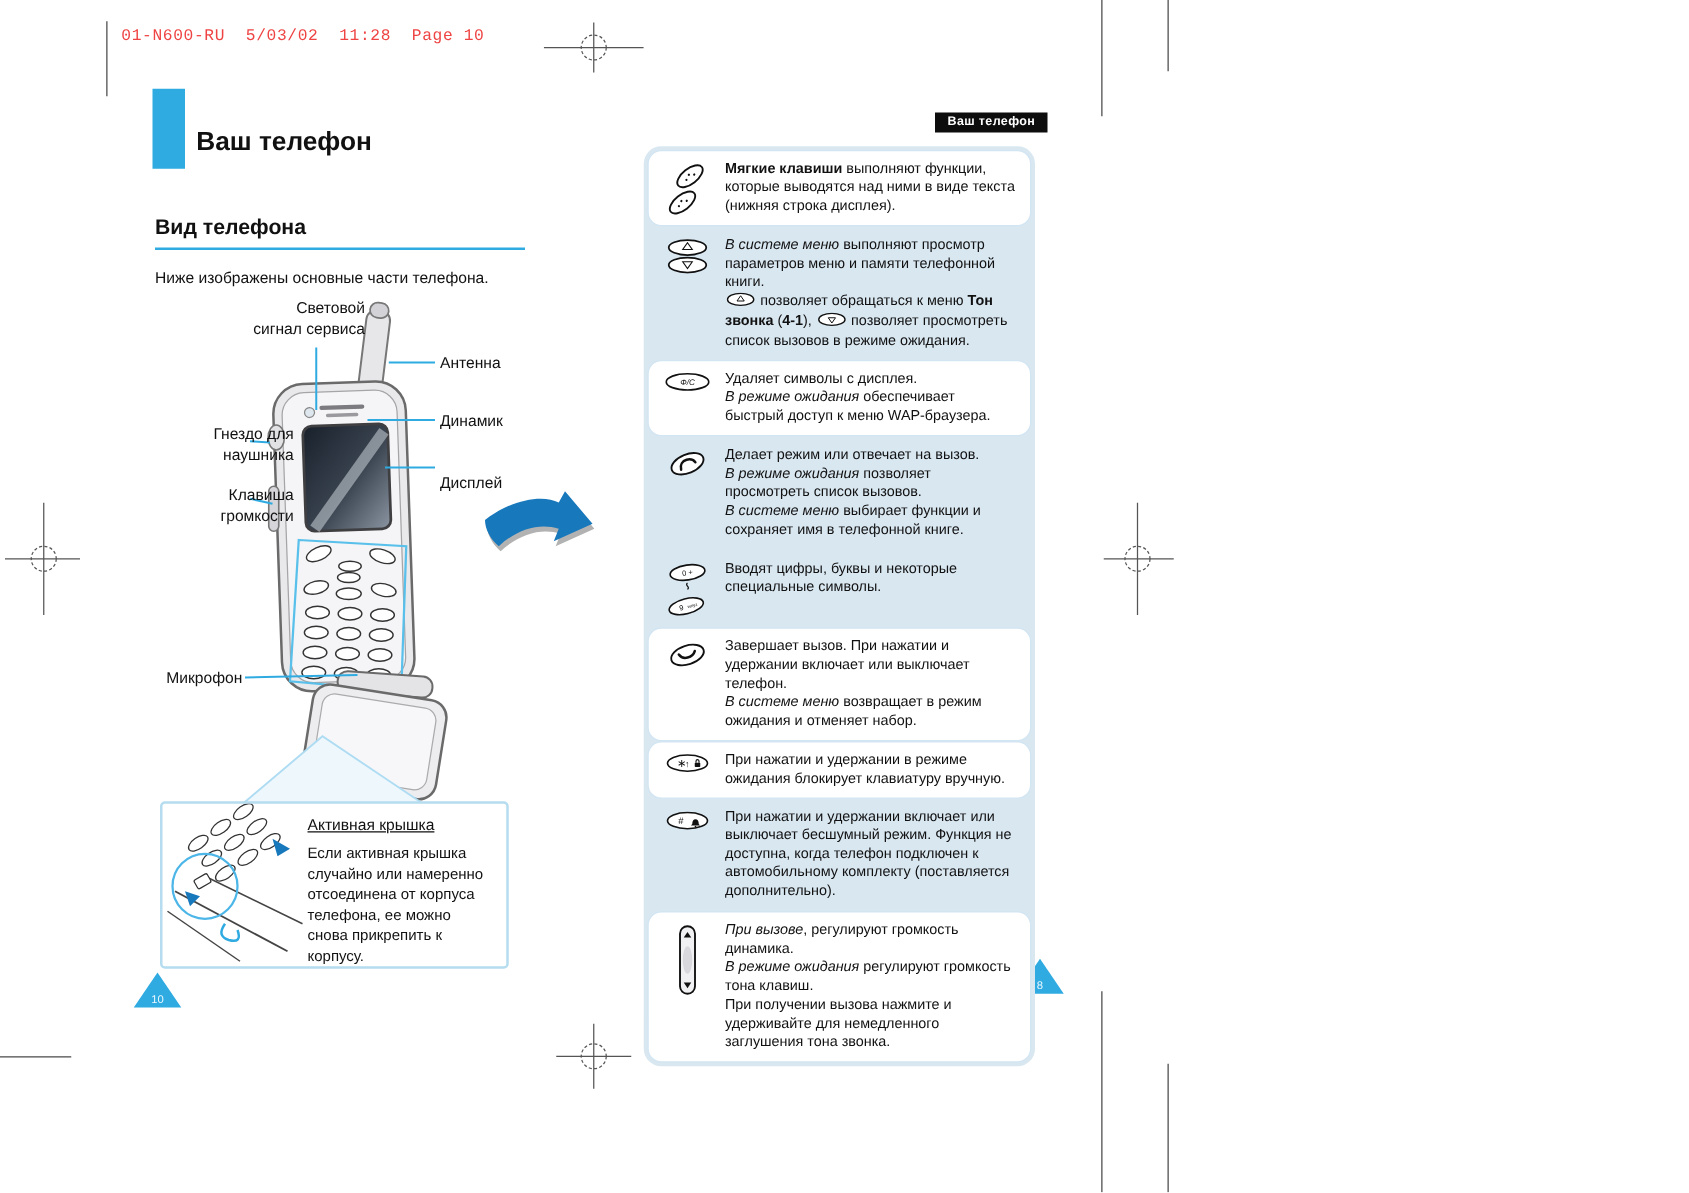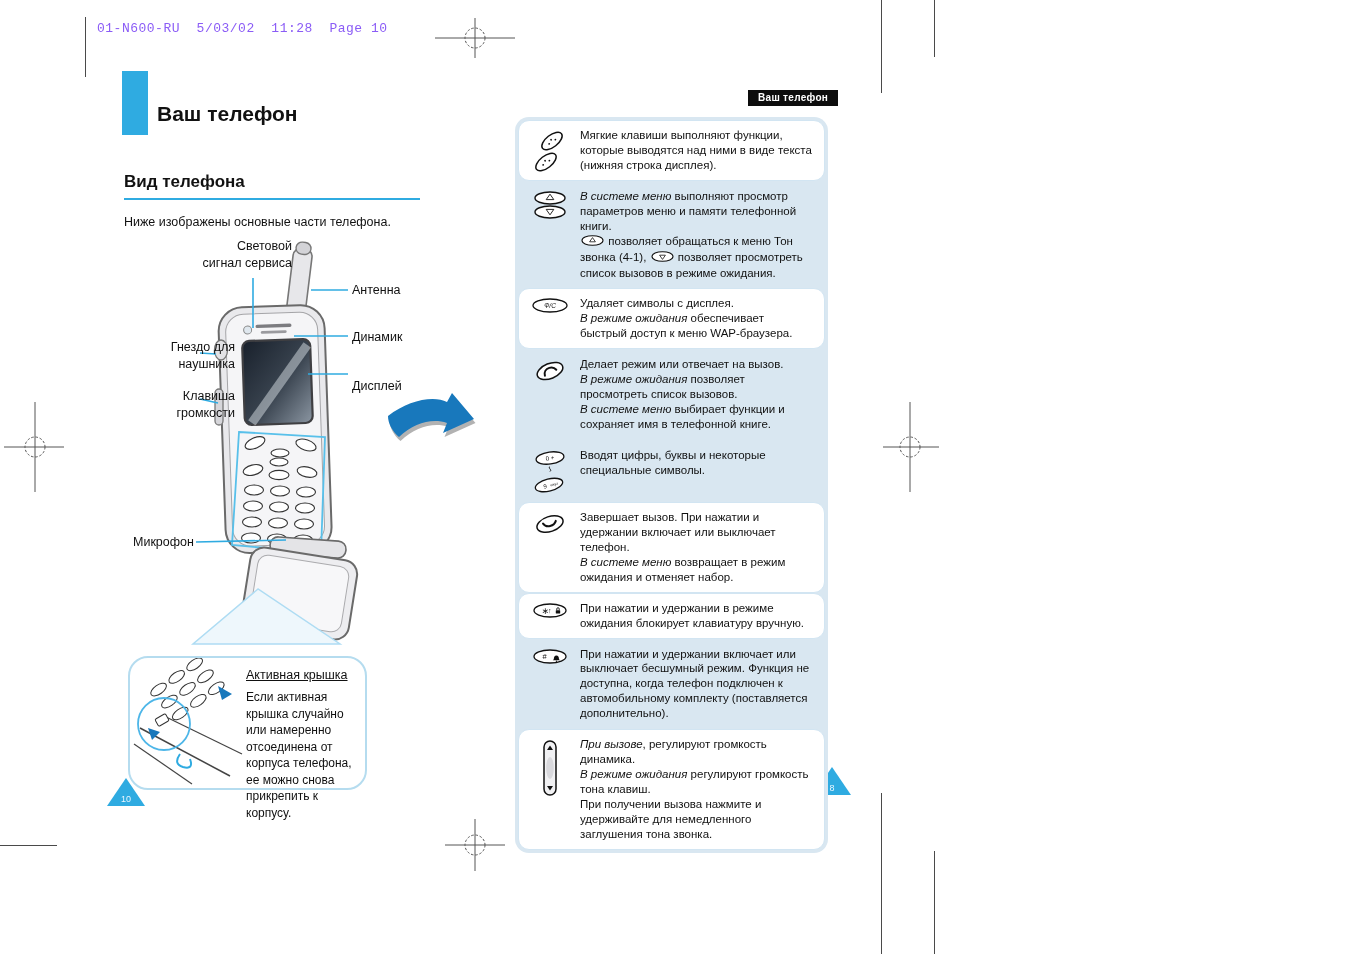--- a/index.html
+++ b/index.html
@@ -1,41 +1,41 @@
 <!DOCTYPE html>
 <html style="--accent: #2fabe1; --arrow: #1878bc; --panel: #d9e7f1; --badge: #0d0d0d;"><head>
 <meta charset="utf-8">
 <style>
   html,body{margin:0;padding:0;background:#fff;}
   body{font-family:"Liberation Sans",sans-serif;color:#111;}
   .page{position:relative;width:1351px;height:954px;background:#fff;overflow:hidden;}
   .abs{position:absolute;}
   .mark{position:absolute;background:#4a4a4a;}
   .print-header{position:absolute;left:97px;top:21px;font-family:"Liberation Mono",monospace;
-    font-size:13px;color:#8b5cf6;white-space:pre;letter-spacing:.5px;}
+    font-size:13px;color:#ef4444;white-space:pre;letter-spacing:.5px;}
   .title-square{position:absolute;left:122px;top:71px;width:26px;height:64px;background:var(--accent);}
   .page-title{position:absolute;left:157px;top:102px;font-size:21px;font-weight:bold;margin:0;}
   .section-heading{position:absolute;left:124px;top:172px;font-size:17px;font-weight:bold;margin:0;}
   .heading-rule{position:absolute;left:124px;top:198px;width:296px;height:2px;background:var(--accent);}
   .intro{position:absolute;left:124px;top:215px;font-size:12.5px;margin:0;}
   .dlabel{position:absolute;font-size:12.5px;line-height:1.35;white-space:pre-line;color:#111;}
   .dlabel.right{text-align:right;}
   .badge{position:absolute;left:748px;top:90px;background:#0d0d0d;color:#fff;font-size:10px;
     font-weight:bold;padding:2px 10px 3px;letter-spacing:.3px;}
   .desc-panel{position:absolute;left:515px;top:117px;width:313px;background:var(--panel);
     border-radius:14px;padding:3px;box-sizing:border-box;}
   .desc-row{display:flex;gap:5px;padding:7px 10px 7px 6px;border-radius:11px;background:#fff;
     border:1px solid #d2e5f2;box-sizing:border-box;}
   .desc-row.tint{background:transparent;border-color:transparent;}
   .desc-icon{flex:0 0 50px;display:flex;align-items:flex-start;justify-content:center;padding-top:2px;}
   .desc-text{flex:1;font-size:11.5px;line-height:1.3;white-space:pre-wrap;}
-  .b{font-weight:normal;margin-top:28px;} .i{font-style:italic;}
+  .b{font-weight:bold;margin-top:28px;} .i{font-style:italic;}
   .inline-key{display:inline-block;vertical-align:-1px;margin:0 1px;}
-  .cover-box{position:absolute;left:128px;top:641px;width:239px;height:134px;background:#fff;
-    border:2px solid #b5dcef;border-radius:20px;box-sizing:border-box;display:flex;margin-top:15px;}
+  .cover-box{position:absolute;left:128px;top:641px;width:279px;height:134px;background:#fff;
+    border:2px solid #b5dcef;border-radius:4px;box-sizing:border-box;display:flex;}
   .cover-ill{flex:0 0 116px;}
   .cover-text{flex:1;padding:10px 12px 6px 0;}
   .cover-heading{font-size:12.5px;text-decoration:underline;margin-bottom:7px;}
   .cover-body{font-size:12px;line-height:1.38;}
   .tab{position:absolute;width:40px;height:30px;}
   .tab .num{position:absolute;left:0;right:0;bottom:3px;text-align:center;color:#eaf7ff;font-size:9px;}
 </style>
 </head>
 <body>
 

